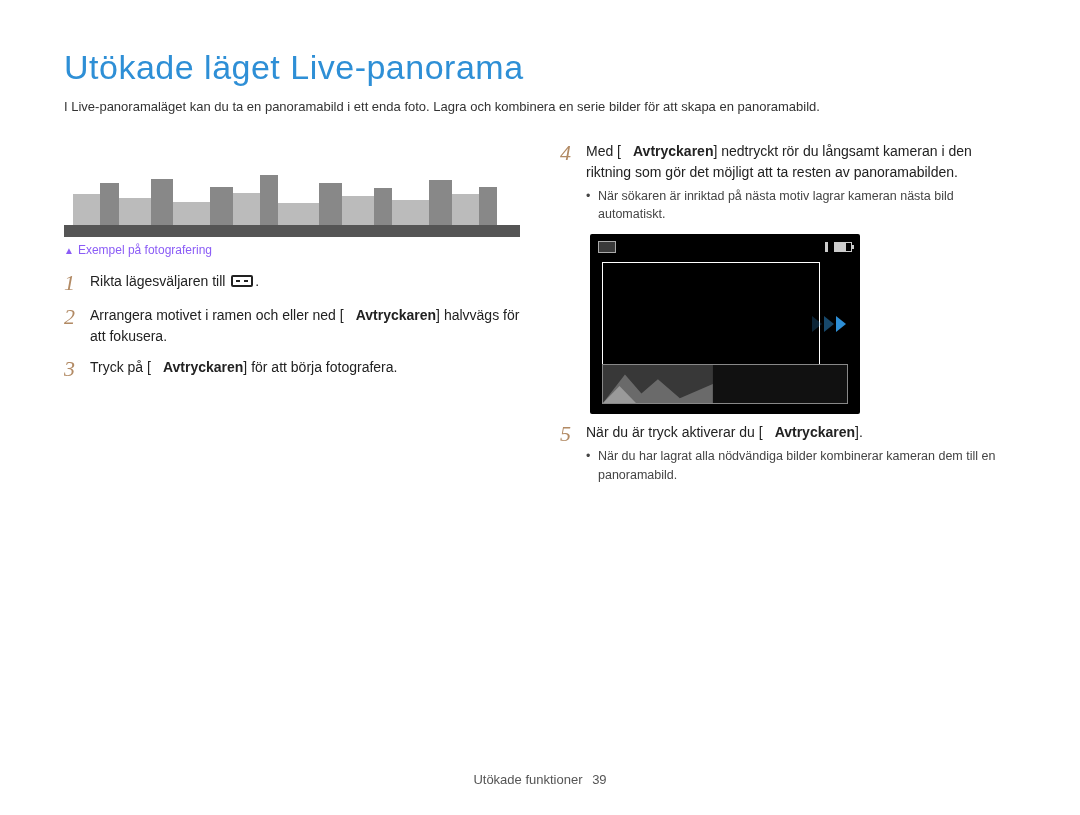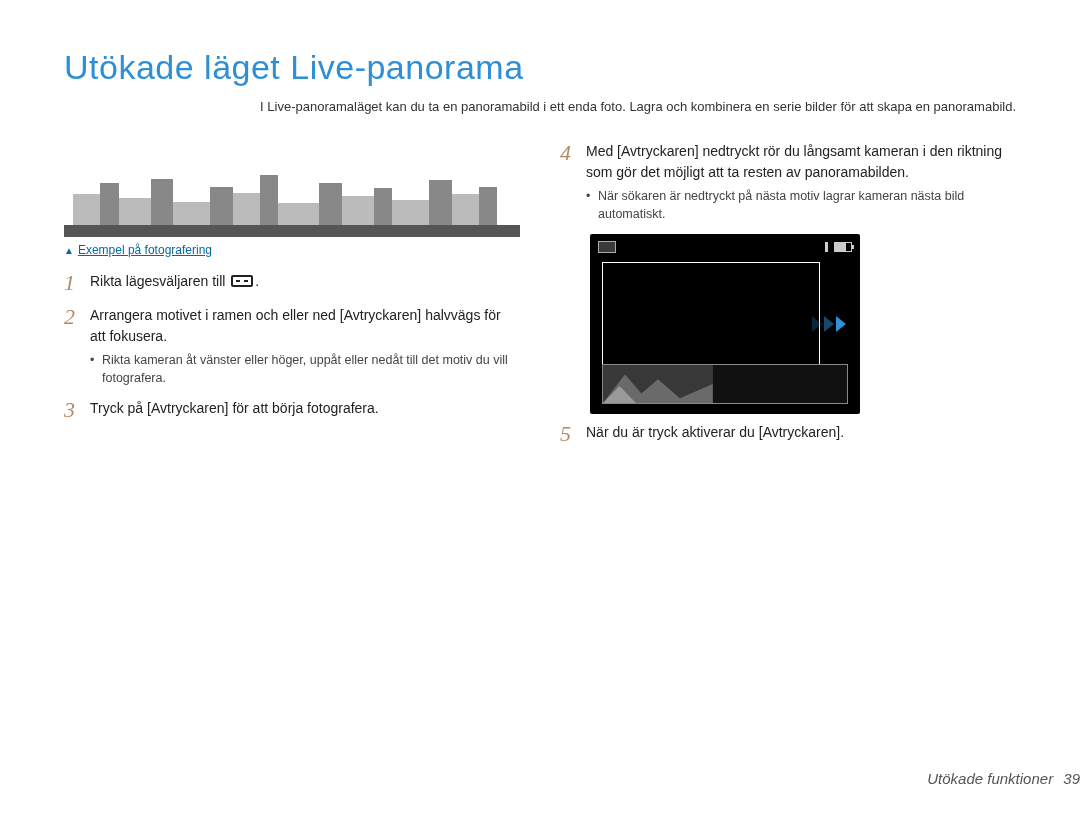--- a/index.html
+++ b/index.html
@@ -1,34 +1,34 @@
 <!DOCTYPE html>
 <html><head>
 <meta charset="utf-8">
 <style>
   * { box-sizing: border-box; margin: 0; padding: 0; }
   html, body { width: 1080px; height: 815px; background: #fff; font-family: Arial, Helvetica, sans-serif; color: #222; }
   .page { padding: 48px 64px 20px 64px; position: relative; height: 100%; }
   .title { font-size: 34px; font-weight: 400; color: #2e8fd6; margin-bottom: 10px; letter-spacing: 0.5px; }
-  .intro { font-size: 13px; color: #333; line-height: 1.5; margin-bottom: 24px; text-align: right; }
+  .intro { font-size: 13px; color: #333; line-height: 1.5; margin-bottom: 24px; }
   .cols { display: flex; gap: 40px; }
   .col { flex: 1; }
 
   .skyline-wrap { margin-top: 8px; margin-bottom: 6px; }
   .skyline { height: 88px; background: #fff; border-bottom: 12px solid #555; position: relative; overflow: hidden; }
-  .caption { font-size: 12px; color: #0369a1; margin: 6px 0 14px 0; text-decoration: underline; }
+  .caption { font-size: 12px; color: #8b5cf6; margin: 6px 0 14px 0; }
   .caption .tri { display: inline-block; margin-right: 4px; font-size: 10px; }
 
   .step { display: flex; align-items: flex-start; margin-bottom: 10px; }
   .step-num { font-size: 22px; font-style: italic; color: #b28a64; font-family: Georgia, 'Times New Roman', serif; width: 26px; flex-shrink: 0; line-height: 1.1; }
   .step-body { font-size: 14px; color: #222; line-height: 1.5; }
   .step-body ul { list-style: none; margin-top: 4px; }
   .step-body ul li { font-size: 12.5px; color: #444; padding-left: 12px; position: relative; line-height: 1.5; }
   .step-body ul li::before { content: "•"; position: absolute; left: 0; top: 0; }
-  .bold { font-weight: normal; }
+  .bold { font-weight: bold; padding-left: 12px; }
 
   .pano-icon { display: inline-block; width: 22px; height: 12px; border: 2px solid #222; border-radius: 2px; position: relative; vertical-align: -1px; margin: 0 2px; }
   .pano-icon::before { content: ""; position: absolute; left: 3px; right: 3px; top: 3px; bottom: 3px; background: linear-gradient(90deg, #222 0 30%, transparent 30% 70%, #222 70% 100%); }
 
   
   .preview { width: 270px; height: 180px; background: #000; border-radius: 2px; margin: 8px auto 8px 30px; position: relative; }
   .preview .statusbar { position: absolute; top: 6px; left: 8px; right: 8px; height: 14px; display: flex; justify-content: space-between; align-items: center; }
   .sb-left, .sb-right { display: flex; gap: 6px; align-items: center; }
   .sb-icon { width: 18px; height: 12px; border: 1px solid #aaa; background: #3a3a3a; }
   .sb-batt { width: 18px; height: 10px; border: 1px solid #ccc; position: relative; }
@@ -39,21 +39,21 @@
   .preview .shot-area { position: absolute; top: 28px; left: 12px; right: 40px; bottom: 26px; border: 1px solid #fff; }
   .preview .arrow { position: absolute; right: 14px; top: 50%; transform: translateY(-50%); display: flex; gap: 2px; }
   .preview .arrow span { width: 0; height: 0; border-top: 8px solid transparent; border-bottom: 8px solid transparent; border-left: 10px solid #2e8fd6; }
   .preview .arrow span:nth-child(1){ opacity:0.25; }
   .preview .arrow span:nth-child(2){ opacity:0.5; }
   .preview .arrow span:nth-child(3){ opacity:1; }
 
   .preview .strip { position: absolute; left: 12px; right: 12px; bottom: 10px; height: 40px; border: 1px solid #888; background: #111; }
   .preview .strip .captured { position: absolute; left: 0; top: 0; bottom: 0; width: 45%; background: #2b2b2b; overflow: hidden; }
 
-  .footer { position: absolute; bottom: 28px; left: 0; right: 0; text-align: right; font-size: 15px; color: #555; font-style: italic; }
+  .footer { position: absolute; bottom: 28px; left: 0; right: 0; text-align: center; font-size: 13px; color: #555; }
   .footer .pg { margin-left: 6px; }
 
   
   .skyline .bldg { position: absolute; bottom: 0; background: #888; }
   .skyline .bldg.d { background: #bbb; }
 </style>
 </head>
 <body>
 
 <div class="page">
@@ -92,42 +92,39 @@
         <div class="step-num">1</div>
         <div class="step-body">
           <span>Rikta lägesväljaren till </span><span class="pano-icon"></span><span>.</span>
         </div>
       </div>
 
       <div class="step">
         <div class="step-num">2</div>
         <div class="step-body">
           <span>Arrangera motivet i ramen och eller ned [</span><span class="bold">Avtryckaren</span><span>] halvvägs för att fokusera.</span>
-          <ul>
-              <li>Rikta kameran åt vänster eller höger, uppåt eller nedåt till det motiv du vill fotografera.</li>
-            </ul>
         </div>
       </div>
 
       <div class="step">
         <div class="step-num">3</div>
         <div class="step-body">
           <span>Tryck på [</span><span class="bold">Avtryckaren</span><span>] för att börja fotografera.</span>
         </div>
       </div>
     </div>
 
     <div class="col">
 
       <div class="step">
         <div class="step-num">4</div>
         <div class="step-body">
           <span>Med [</span><span class="bold">Avtryckaren</span><span>] nedtryckt rör du långsamt kameran i den riktning som gör det möjligt att ta resten av panoramabilden.</span>
           <ul>
-              <li>När sökaren är nedtryckt på nästa motiv lagrar kameran nästa bild automatiskt.</li>
+              <li>När sökaren är inriktad på nästa motiv lagrar kameran nästa bild automatiskt.</li>
             </ul>
         </div>
       </div>
 
       <div class="preview">
         <div class="statusbar">
           <div class="sb-left">
             <div class="sb-icon"></div>
           </div>
           <div class="sb-right">
@@ -151,20 +148,23 @@
               <polygon points="0,40 15,22 30,40" fill="#9a9a9a"></polygon>
             </svg>
           </div>
         </div>
       </div>
 
       <div class="step">
         <div class="step-num">5</div>
         <div class="step-body">
           <span>När du är tryck aktiverar du [</span><span class="bold">Avtryckaren</span><span>].</span>
+          <ul>
+              <li>När du har lagrat alla nödvändiga bilder kombinerar kameran dem till en panoramabild.</li>
+            </ul>
         </div>
       </div>
 
     </div>
   </div>
 
   <div class="footer">
     <span>Utökade funktioner</span>
     <span class="pg">39</span>
   </div>

